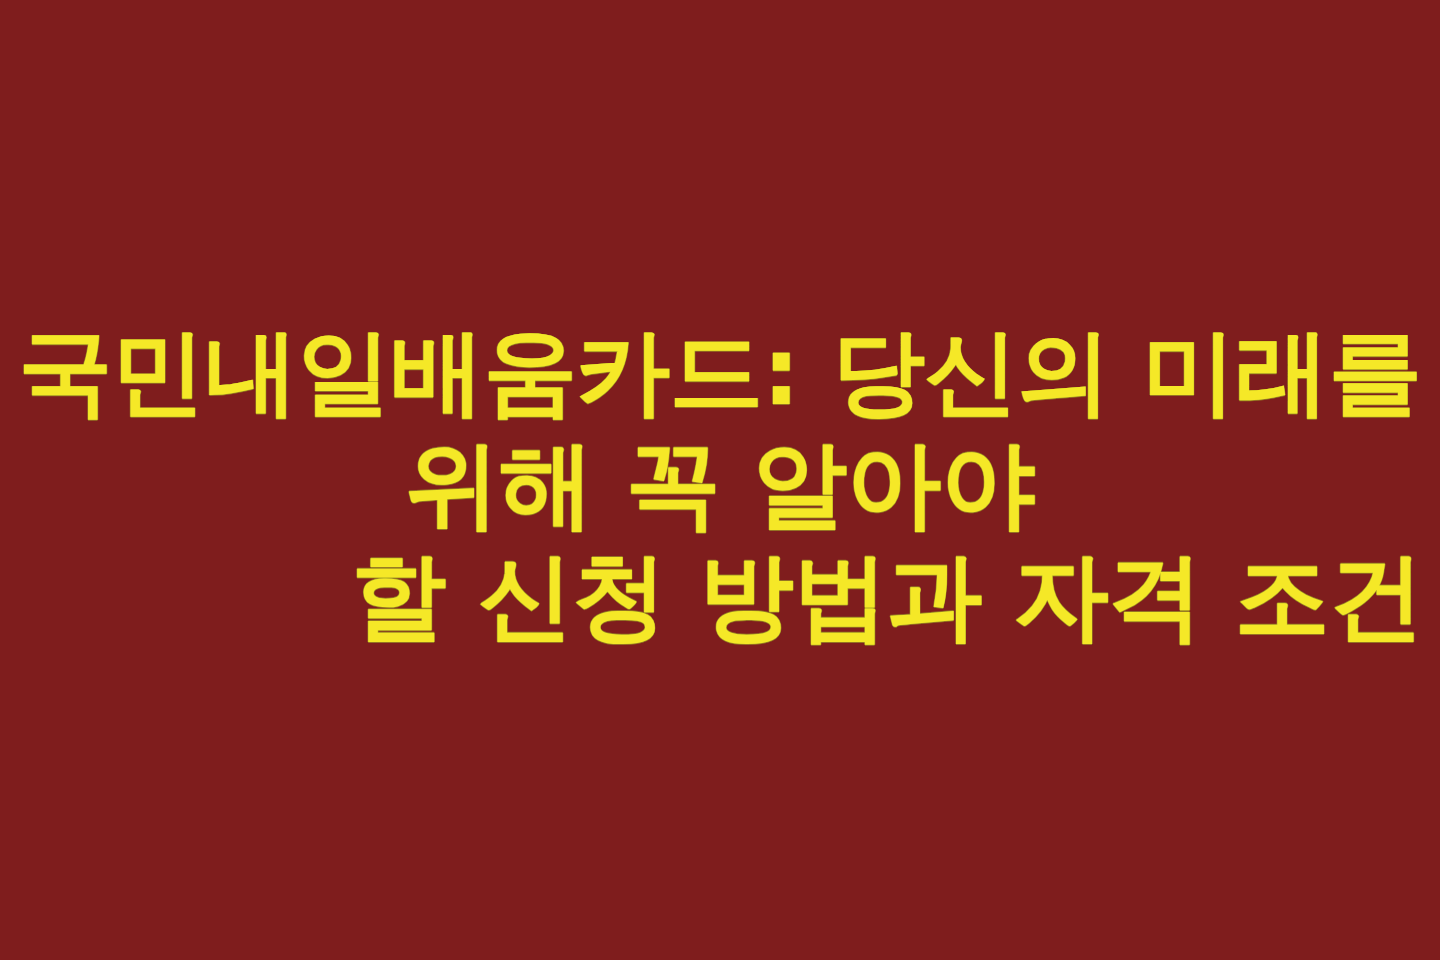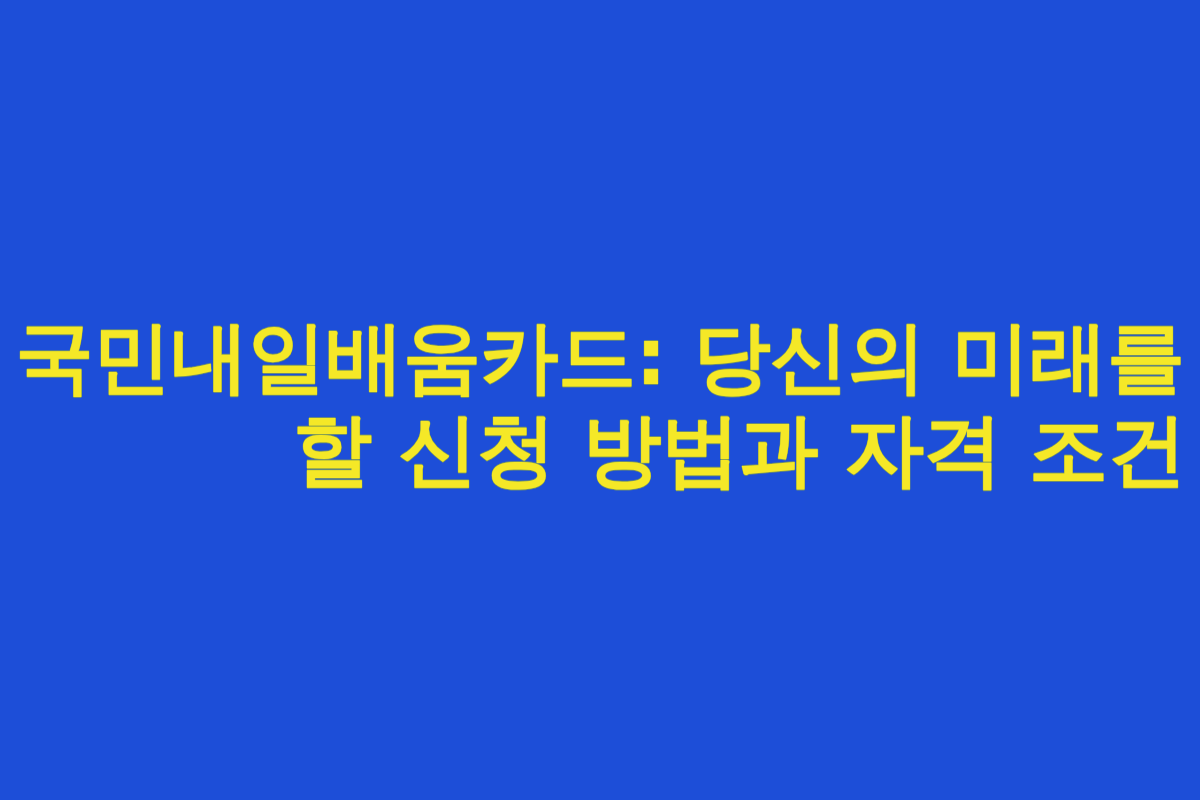--- a/index.html
+++ b/index.html
@@ -63,20 +63,21 @@
   }
 
   .headline-line.l3 {
     font-size: 79px;
     text-align: right;
   }
 </style>
 </head>
 <body>
 
-<div id="poster" style="background: #1d4ed8;">
+<div id="poster" style="background: #7f1d1d;">
 
   <div id="headline">
     <span class="headline-line l1" style="color: rgb(245, 232, 39);">국민내일배움카드: 당신의 미래를</span>
+    <span class="headline-line l2" style="color: rgb(245, 232, 39);">위해 꼭 알아야</span>
     <span class="headline-line l3" style="color: rgb(245, 232, 39);">할 신청 방법과 자격 조건</span>
   </div>
 
 </div>
 
 </body></html>

